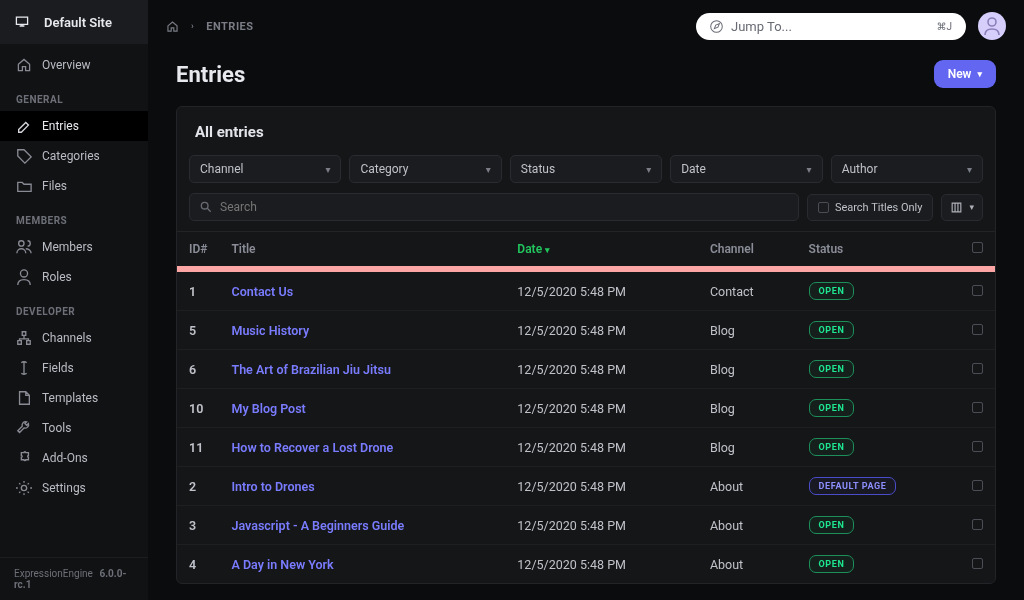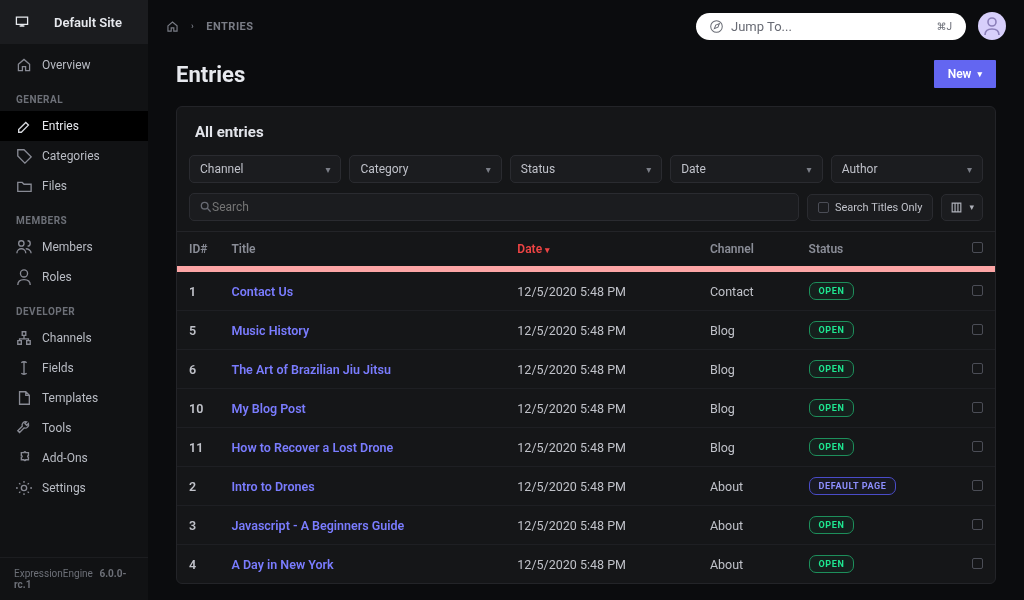--- a/index.html
+++ b/index.html
@@ -1,21 +1,21 @@
 <!DOCTYPE html>
 <html><head>
 <meta charset="utf-8">
 <style>
 * { margin:0; padding:0; box-sizing:border-box; font-family:-apple-system,BlinkMacSystemFont,"Segoe UI",Roboto,sans-serif; }
 body { background:#0b0c0e; color:#c9cbd0; width:1024px; height:600px; overflow:hidden; font-size:13px; }
 .app { display:flex; width:100%; height:100%; }
 
 
 .sidebar { width:148px; background:#111214; display:flex; flex-direction:column; }
-.site-header { background:#1b1c1f; padding:14px 14px; color:#e7e9ee; font-size:13px; font-weight:600; display:flex; align-items:center; gap:24px; }
+.site-header { background:#1b1c1f; padding:14px 14px; color:#e7e9ee; font-size:13px; font-weight:600; display:flex; align-items:center; gap:14px; }
 .nav { flex:1; overflow:auto; padding-top:6px; }
 .section-label { color:#6d7078; font-size:10px; font-weight:700; letter-spacing:.5px; padding:14px 16px 6px; }
 .nav-item { display:flex; align-items:center; gap:10px; padding:7px 16px; color:#b9bcc4; cursor:pointer; font-size:12px; }
 .nav-item.active { background:#000; color:#e7e9ee; }
 .nav-item .ic { width:16px; height:16px; display:flex; align-items:center; justify-content:center; color:#888a94; flex-shrink:0; }
 .nav-item.active .ic { color:#d6d8de; }
 .sidebar-footer { padding:10px 14px; color:#6d7078; font-size:10px; border-top:1px solid #1c1d20; }
 .sidebar-footer b { font-weight:700; }
 
 
@@ -23,39 +23,39 @@
 .topbar { height:52px; display:flex; align-items:center; padding:0 18px; gap:12px; }
 .crumbs { display:flex; align-items:center; gap:12px; color:#7a7d86; font-size:11px; font-weight:700; letter-spacing:.5px; }
 .spacer { flex:1; }
 .jump { background:#ffffff; border-radius:18px; padding:6px 14px; width:270px; display:flex; align-items:center; gap:8px; color:#686b74; }
 .jump .kbd { font-size:10px; color:#686b74; }
 .avatar { width:28px; height:28px; border-radius:50%; background:#d7cffb; display:flex; align-items:center; justify-content:center; color:#8b7fb9; }
 
 .content { padding:8px 28px 20px; overflow:auto; flex:1; }
 .page-head { display:flex; align-items:center; margin:0 0 18px; }
 .page-title { font-size:22px; font-weight:700; color:#e7e9ee; }
-.btn-new { background:#6366f1; color:#fff; border:none; border-radius:1px; padding:7px 14px; font-size:12px; font-weight:600; cursor:pointer; display:flex; align-items:center; gap:6px; }
+.btn-new { background:#6366f1; color:#fff; border:none; border-radius:9px; padding:7px 14px; font-size:12px; font-weight:600; cursor:pointer; display:flex; align-items:center; gap:6px; }
 
 .panel { background:#151618; border:1px solid #232428; border-radius:6px; padding:0; }
 .panel-title { font-size:15px; font-weight:700; color:#e3e5eb; padding:16px 18px 14px; }
 
 .filters { display:flex; gap:8px; padding:0 12px 10px; flex-wrap:wrap; }
 .sel { background:#1b1c1f; border:1px solid #2a2b30; border-radius:5px; padding:6px 10px; color:#bfc1c9; font-size:12px; display:flex; align-items:center; justify-content:space-between; cursor:pointer; min-width:140px; }
 .sel .chev { color:#7a7d86; font-size:10px; }
 
 .searchrow { display:flex; gap:8px; padding:0 12px 10px; align-items:center; }
-.searchbox { flex:1; background:#1b1c1f; border:1px solid #2a2b30; border-radius:5px; padding:6px 10px; display:flex; align-items:center; color:#686b74; }
+.searchbox { flex:1; background:#1b1c1f; border:1px solid #2a2b30; border-radius:5px; padding:6px 10px; display:flex; align-items:center; gap:8px; color:#686b74; }
 .searchbox input { background:transparent; border:none; outline:none; color:#c9cbd0; font-size:12px; width:100%; }
 .titlesonly { background:#1b1c1f; border:1px solid #2a2b30; border-radius:5px; padding:6px 10px; display:flex; align-items:center; gap:6px; color:#bfc1c9; font-size:11px; cursor:pointer; }
 .cbox { width:11px; height:11px; border:1px solid #4b4d56; border-radius:2px; display:inline-block; }
 .cols { background:#1b1c1f; border:1px solid #2a2b30; border-radius:5px; padding:6px 8px; display:flex; align-items:center; gap:6px; color:#aeb0b9; cursor:pointer; }
 
 table { width:100%; border-collapse:collapse; }
 th { text-align:left; font-size:12px; font-weight:600; color:#8a8d97; padding:10px 12px; border-top:1px solid #232428; border-bottom:6px solid #fca5a5; }
-th.sorted { color:#ef4444; }
+th.sorted { color:#22c55e; }
 td { padding:10px 12px; font-size:12.5px; border-bottom:1px solid #1e1f23; vertical-align:middle; }
 tr:last-child td { border-bottom:none; }
 td.idc { color:#c0c2c9; font-weight:600; width:40px; }
 td.titlec a { color:#7a7cff; text-decoration:none; font-weight:600; }
 td.datec { color:#c0c2c9; }
 td.chanc { color:#c0c2c9; }
 td.statc { }
 td.ckc { width:36px; text-align:center; }
 .badge { display:inline-block; padding:3px 9px; border-radius:7px; font-size:9px; font-weight:700; letter-spacing:.6px; }
 .badge.open { border:1px solid #1d8f5b; color:#1ee690; background:rgba(30,230,144,0.05); }

